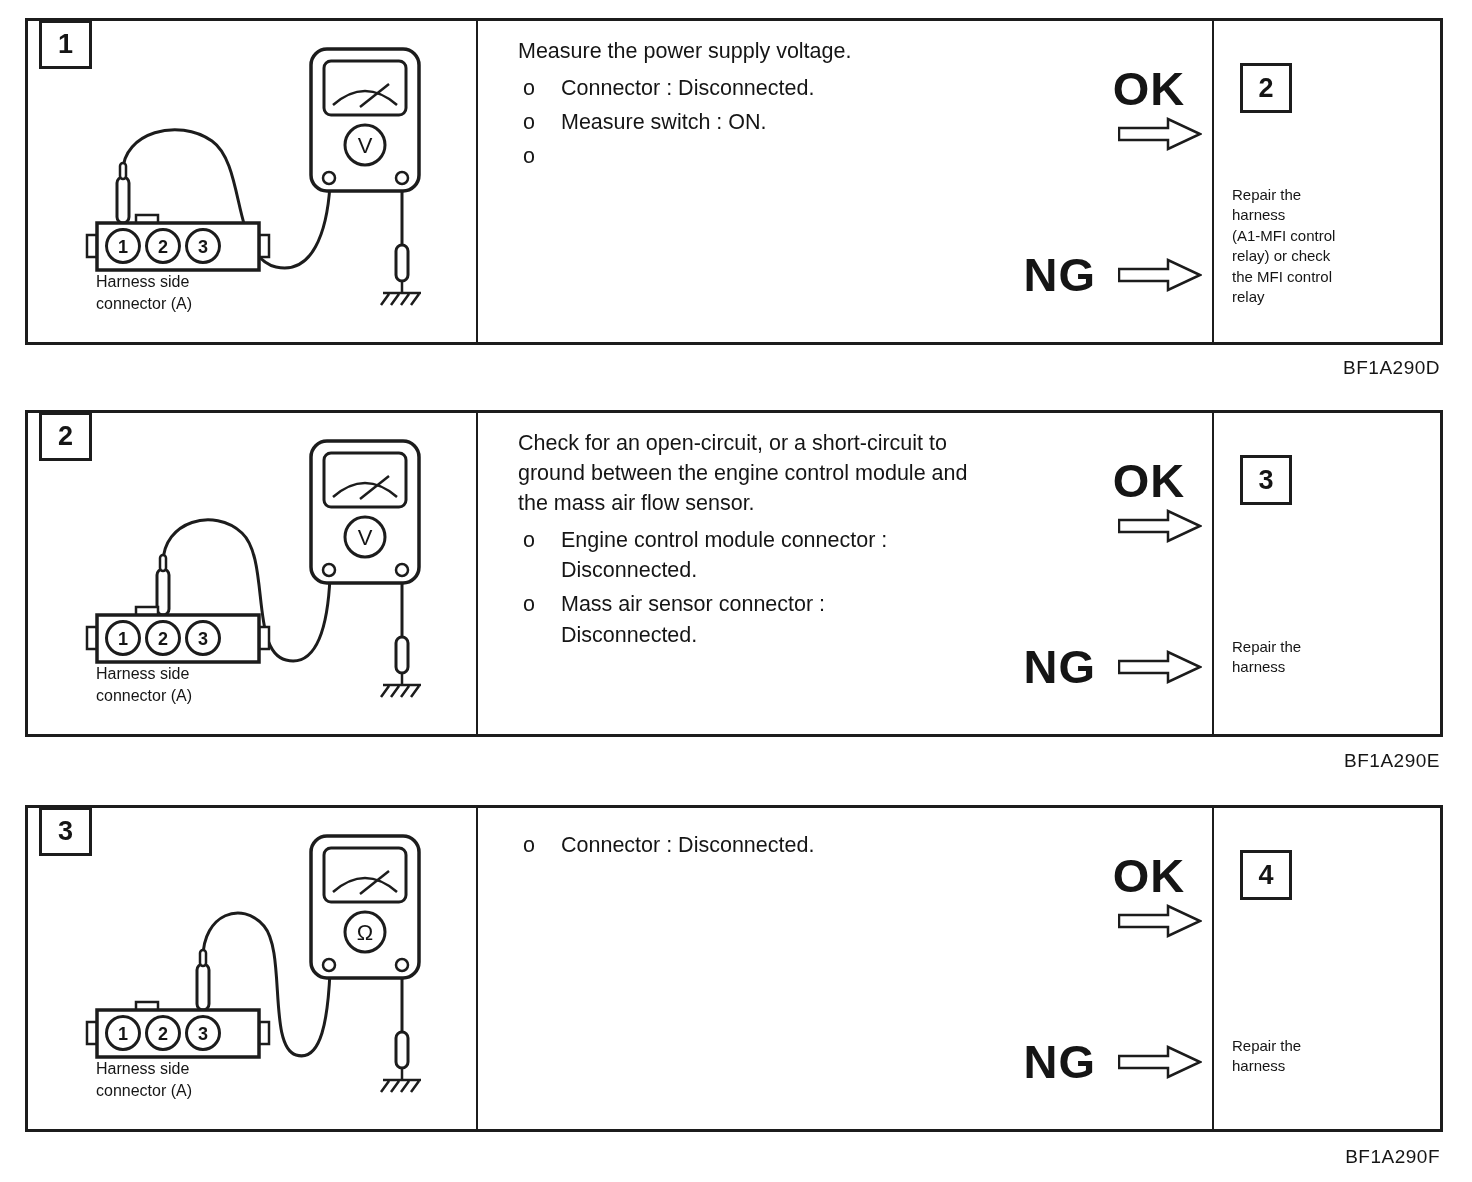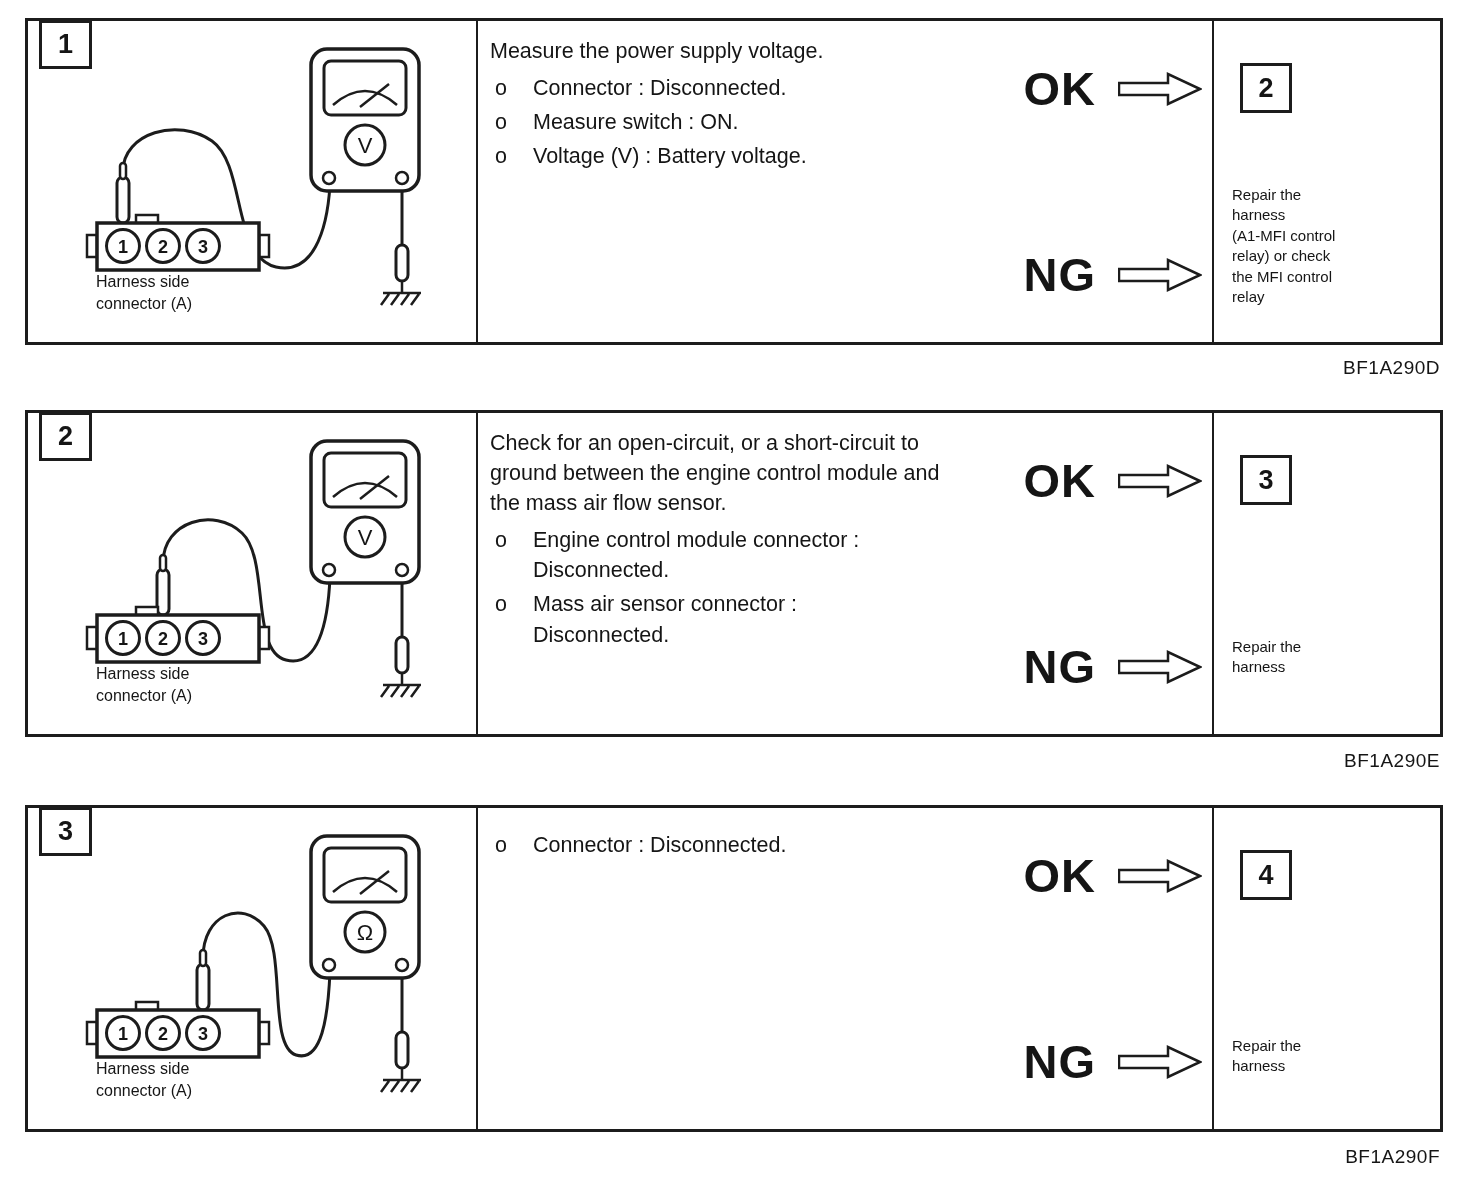--- a/index.html
+++ b/index.html
@@ -14,29 +14,29 @@
   .cell{position:relative;box-sizing:border-box;}
   .illo{width:450px;flex:none;border-right:2.5px solid #1c1c1c;}
   .bodycell{flex:1;border-right:2.5px solid #1c1c1c;}
   .result{width:226px;flex:none;}
 
   .step-box{position:absolute;top:-1px;left:11px;width:47px;height:43px;border:3px solid #1c1c1c;background:#fff;display:flex;align-items:center;justify-content:center;font-weight:bold;font-size:27px;z-index:2;}
 
   .illo svg{position:absolute;left:0;top:0;}
   .conn-label{position:absolute;left:68px;top:250px;font-size:16px;line-height:1.38;white-space:pre-line;}
 
-  .text-block{padding:15px 0 0 12px;max-width:566px;}
+  .text-block{padding:15px 0 0 40px;max-width:566px;}
   .title{font-size:21.5px;line-height:1.4;white-space:pre-line;}
   .bullets{list-style:none;margin:7px 0 0 0;padding:0;}
   .bullets li{display:flex;font-size:21.5px;line-height:1.4;margin-top:4px;}
   .mark{width:38px;flex:none;padding-left:5px;}
   .btext{white-space:pre-line;}
 
   .okng-row{position:absolute;display:flex;align-items:center;}
-  .ok-row{top:40px;right:10px;}
+  .ok-row{top:40px;right:10px;flex-direction:column;}
   .ng-row{top:226px;right:10px;justify-content:flex-end;}
   .okng{font-size:47px;font-weight:bold;letter-spacing:1px;}
   .arrow{margin-left:22px;display:block;}
 
   .next-box{position:absolute;top:42px;left:26px;width:46px;height:44px;border:3px solid #1c1c1c;background:#fff;display:flex;align-items:center;justify-content:center;font-size:27px;font-weight:bold;}
   .repair{position:absolute;left:18px;width:180px;font-size:15px;line-height:1.36;white-space:pre-line;}
   #p1 .repair{top:164px}
   #p2 .repair{top:224px}
   #p3 .repair{top:228px}
 
@@ -107,21 +107,20 @@
           <li>
             <span class="mark">o</span>
             <span class="btext">Connector : Disconnected.</span>
           </li>
           <li>
             <span class="mark">o</span>
             <span class="btext">Measure switch : ON.</span>
           </li>
           <li>
             <span class="mark">o</span>
-            <span class="btext">Voltage (V) : Battery voltage.</span>
           </li>
         </ul>
       </div>
       <div class="okng-row ok-row">
         <span class="okng">OK</span>
         <svg class="arrow" width="84" height="36" viewBox="0 0 84 36">
           <polygon points="1,12 50,12 50,3 82,18 50,33 50,24 1,24" fill="#fff" stroke="#1c1c1c" stroke-width="2.5"></polygon>
         </svg>
       </div>
       <div class="okng-row ng-row">

